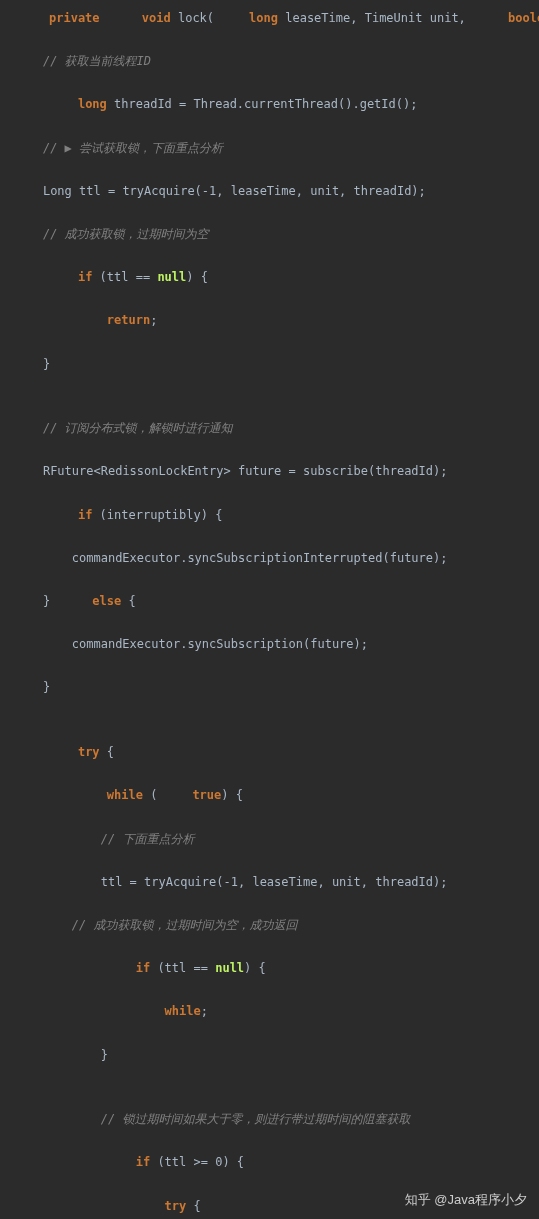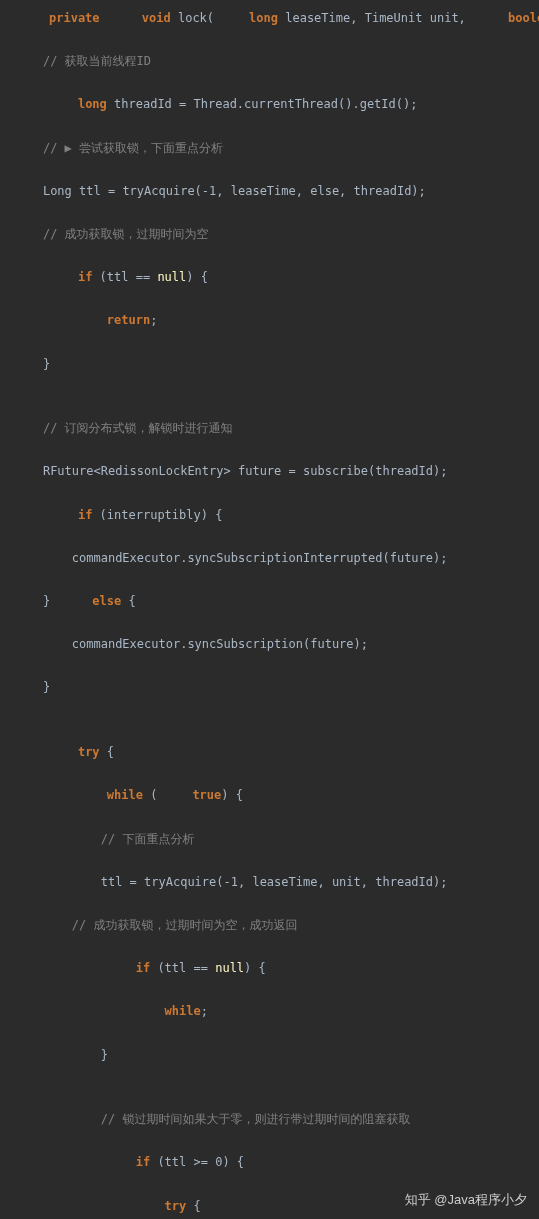--- a/index.html
+++ b/index.html
@@ -15,22 +15,22 @@
     overflow: hidden;
     position: relative;
   }
   pre {
     margin: 0;
     padding: 8px 0 8px 14px;
     white-space: pre;
     font-family: inherit;
   }
   .kw { color: #cc7832; font-weight: bold; padding-left: 35px; }
-  .cmt { color: #808080; }
-  .null { color: #fef9c3; font-weight: normal; text-align: right; }
+  .cmt { color: #808080; font-style: italic; }
+  .null { color: #bef264; font-weight: bold; text-align: right; }
   .arrow { color: #808080; }
   .watermark {
     position: absolute;
     bottom: 8px;
     right: 12px;
     color: #cccccc;
     font-family: sans-serif;
     font-size: 13px;
   }
 </style>
@@ -38,21 +38,21 @@
 <body>
 
 <pre><span class="kw">private</span> <span class="kw">void</span><span> lock(</span><span class="kw">long</span><span> leaseTime, TimeUnit unit, </span><span class="kw">boolean</span><span> interruptibly) </span><span class="kw">t</span>
 
     <span class="cmt">// 获取当前线程ID</span>
 
     <span class="kw">long</span><span> threadId = Thread.currentThread().getId();</span>
 
     <span class="cmt"><span>// </span><span class="arrow">▶</span><span> 尝试获取锁，下面重点分析</span></span>
 
-    <span>Long ttl = tryAcquire(-1, leaseTime, else, threadId);</span>
+    <span>Long ttl = tryAcquire(-1, leaseTime, unit, threadId);</span>
 
     <span class="cmt">// 成功获取锁，过期时间为空</span>
 
     <span class="kw">if</span><span> (ttl == </span><span class="null">null</span><span>) {</span>
 
         <span class="kw">return</span><span>;</span>
 
     <span>}</span>
 
 

